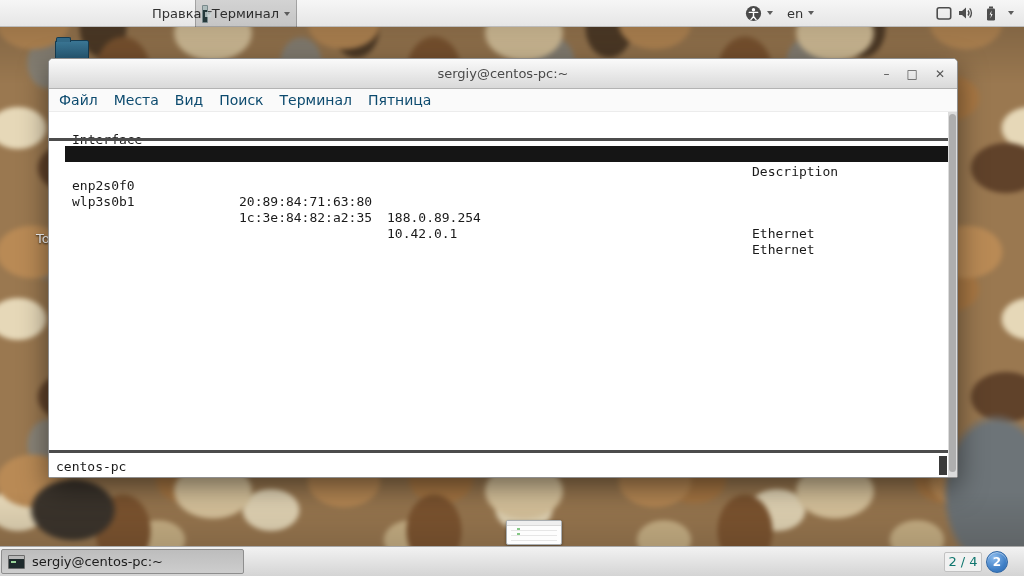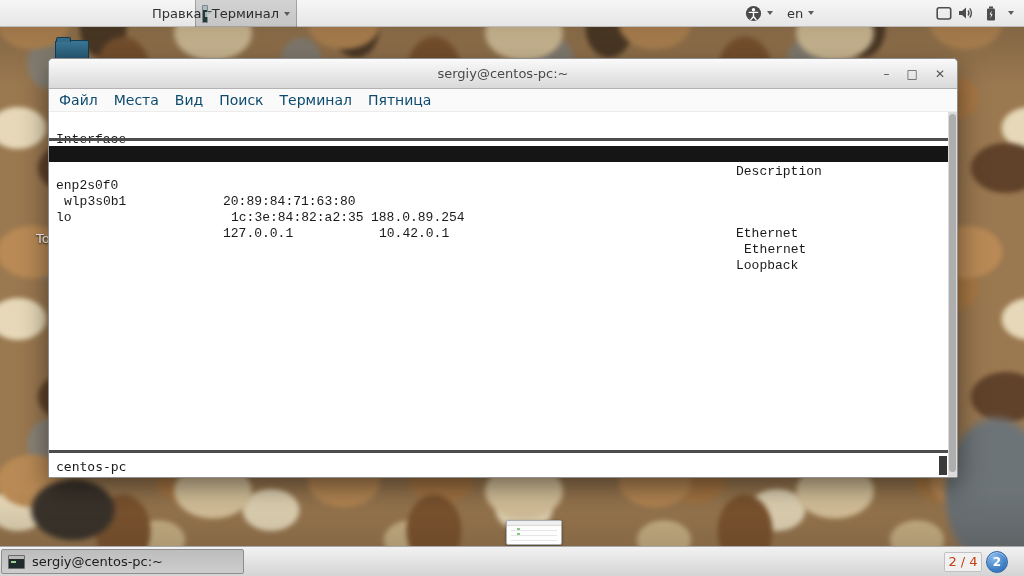--- a/index.html
+++ b/index.html
@@ -73,21 +73,21 @@
     border-bottom:1px solid #b3b3b3; border-radius:4px 4px 0 0; }
   .titlebar .title { position:absolute; left:0; right:0; top:0; height:30px; line-height:30px;
     text-align:center; font-size:13px; color:#4a4a4a; }
   .win-controls { position:absolute; right:12px; top:0; height:30px; display:flex; align-items:center; gap:17px; }
   .win-btn { font-size:12px; color:#555; line-height:1; cursor:default; font-family:"DejaVu Sans",sans-serif; }
   .menubar { height:23px; background:#fafafa; border-bottom:1px solid #ececec;
     display:flex; align-items:center; padding-left:2px; }
   .menubar .mitem { padding:3px 8px; font-size:14px; color:#0c4a6e; }
   .content { position:relative; width:908px; height:365px; background:#fff; overflow:hidden;
     font-family:"DejaVu Sans Mono","Liberation Mono",monospace; font-size:13px; color:#1a1a1a; }
-  .thead, .trow { position:absolute; left:0; width:927px; height:16px; line-height:16px; white-space:pre;font-family:Liberation Mono, monospace; }
+  .thead, .trow { position:absolute; left:16px; width:927px; height:16px; line-height:16px; white-space:pre; }
   .col-if  { position:absolute; left:7px; }
   .col-mac { position:absolute; left:174px; }
   .col-ip  { position:absolute; left:322px; }
   .col-desc{ position:absolute; left:687px; }
   .thead { top:4px; }
   .sep { position:absolute; left:0; width:899px; height:3px; background:#4c4c4c; }
   .sep-top { top:26px; }
   .sep-bottom { top:338px; }
   .trow.selected { background:#151515; color:#fff; }
   .status-line { position:absolute; left:7px; top:347px; height:16px; line-height:16px; }
@@ -100,21 +100,21 @@
     background:linear-gradient(#f2f2f2,#d4d4d4); border-top:1px solid #a8a8a8; font-size:13px; color:#333; }
   .task-btn { position:absolute; left:1px; top:2px; width:243px; height:25px;
     background:linear-gradient(#bdbdbd,#cdcdcd); border:1px solid #8e8e8e; border-radius:2px;
     display:flex; align-items:center; padding:0 6px; gap:7px; }
   .task-icon { width:17px; height:14px; background:#1e2a2c; border:1px solid #6a6a6a; border-radius:1px; position:relative; }
   .task-icon::before { content:""; position:absolute; left:0; top:0; right:0; height:3px; background:#b8b8b8; }
   .task-icon::after { content:""; position:absolute; left:2px; top:5px; width:5px; height:2px; background:#9ad49a; }
   .task-label { color:#1d1d1d; }
   .workspace-box { position:absolute; left:944px; top:5px; width:38px; height:20px;
     background:#f1f1f1; border:1px solid #c2c2c2; border-radius:2px;
-    text-align:center; line-height:18px; color:#c2410c; }
+    text-align:center; line-height:18px; color:#0f766e; }
   .notif-badge { position:absolute; left:986px; top:4px; width:22px; height:22px; border-radius:50%;
     background:radial-gradient(circle at 35% 28%, #8abaec, #3f7fc6 62%, #2e6ab0);
     border:1px solid #2f67a6; color:#fff; font-weight:bold; font-size:12px;
     text-align:center; line-height:20px; box-shadow:inset 0 1px 1px rgba(255,255,255,.5); }
 
   svg { display:block; }
 </style>
 </head>
 <body>
 
@@ -214,32 +214,26 @@
         <span class="col-mac">52:54:0:67:d8:92</span>
         <span class="col-ip">192.168.122.1</span>
         <span class="col-desc">Ethernet</span>
       </div>
       <div class="trow" style="top:50px;text-align:right;">
         <span class="col-if">enp2s0f0</span>
         <span class="col-mac">20:89:84:71:63:80</span>
         <span class="col-ip">188.0.89.254</span>
         <span class="col-desc">Ethernet</span>
       </div>
-      <div class="trow" style="top:66px;margin-left:8px;">
+      <div class="trow" style="top:66px;">
         <span class="col-if">wlp3s0b1</span>
         <span class="col-mac">1c:3e:84:82:a2:35</span>
         <span class="col-ip">10.42.0.1</span>
         <span class="col-desc">Ethernet</span>
       </div>
-      <div class="trow" style="top:82px;">
-        <span class="col-if">lo</span>
-        <span class="col-mac">127.0.0.1</span>
-        <span class="col-ip"></span>
-        <span class="col-desc">Loopback</span>
-      </div>
 
       <div class="sep sep-bottom"></div>
       <div class="status-line">centos-pc</div>
       <div class="cursor-block"></div>
 
       <div class="scrollbar">
         <div class="scroll-thumb"></div>
       </div>
     </div>
   </section>

